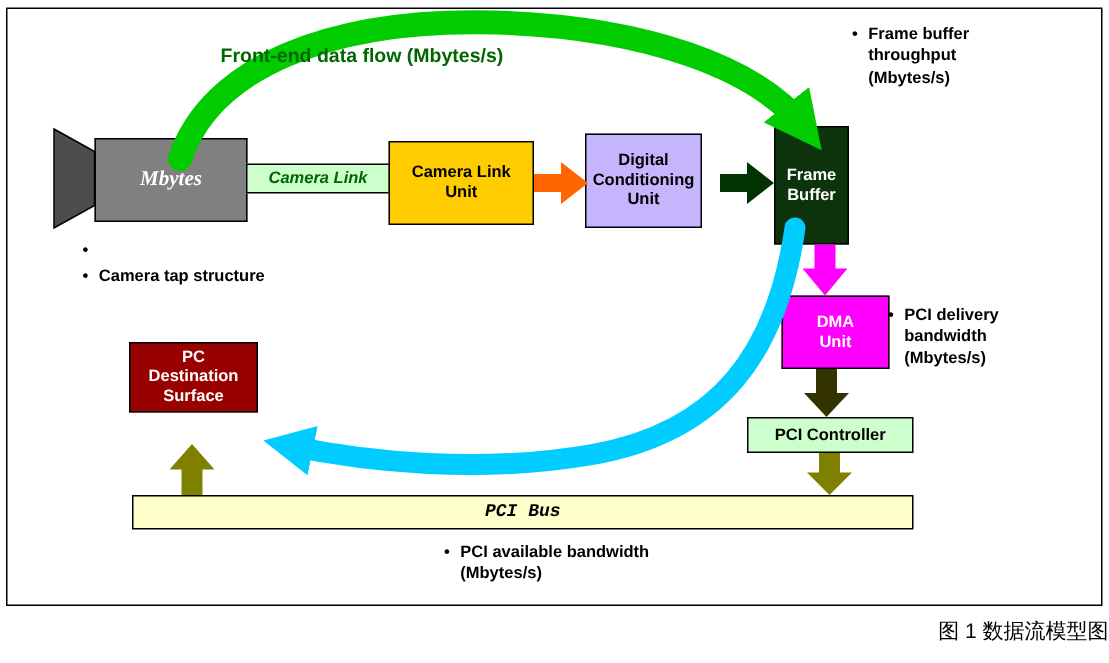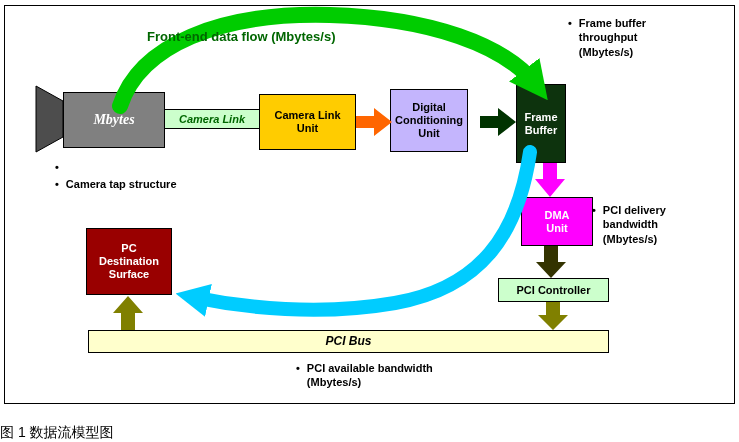--- a/index.html
+++ b/index.html
@@ -13,39 +13,39 @@
 
   .camera    { left:63px;  top:92px;  width:102px; height:56px; background:#808080; color:#fff;
                font-family:"Liberation Serif", serif; font-style:italic; font-size:14px; }
   .clinkbar  { left:164px; top:109px; width:96px;  height:20px; background:#ccffcc; color:#006600;
                font-style:italic; font-size:11px; }
   .clunit    { left:259px; top:94px;  width:97px;  height:56px; background:#ffcc00; color:#000; }
   .dcu       { left:390px; top:89px;  width:78px;  height:63px; background:#c4b5fd; color:#000; }
   .fbuf      { left:516px; top:84px;  width:50px;  height:79px; background:#0d330d; color:#fff; }
   .dma       { left:521px; top:197px; width:72px;  height:49px; background:#ff00ff; color:#fff; }
   .pcictl    { left:498px; top:278px; width:111px; height:24px; background:#ccffcc; color:#000; }
-  .pcibus    { left:88px;  top:330px; width:521px; height:23px; background:#ffffcc; color:#000; font-style:italic; font-size:12px; }
-  .pcdest    { left:86px;  top:228px; width:86px;  height:67px; background:#990000; color:#fff; }
+  .pcibus    { left:88px;  top:330px; width:521px; height:23px; background:#ffffcc; color:#000; font-style:italic; font-size:12px;font-family:Liberation Mono, monospace; }
+  .pcdest    { left:86px;  top:228px; width:86px;  height:47px; background:#990000; color:#fff; }
 
   .ann { position:absolute; font-size:11px; font-weight:bold; color:#000; }
   .bullet-item { display:flex; align-items:flex-start; margin-bottom:3px; }
   .bullet-item .bullet { margin-right:7px; font-size:11px; line-height:1.3; }
   .bullet-item .btext { white-space:pre-line; line-height:1.3; }
   .ann-fb   { left:568px; top:16px;  width:160px; }
   .ann-cam  { left:55px;  top:160px; width:210px; }
   .ann-pcid { left:592px; top:203px; width:140px; }
   .ann-pcia { left:296px; top:361px; width:230px; }
 
   .arrow-layer { position:absolute; left:0; top:0; width:739px; height:442px; pointer-events:none; }
 
   .flowlbl { position:absolute; font-weight:bold; font-size:13px; text-align:left; }
   .fe-lbl { left:147px; top:29px;  width:300px; color:#006600; }
   .be-lbl { left:212px; top:302px; width:270px; color:#0000cc; }
 
-  .caption { position:absolute; left:0; top:412px; width:739px; text-align:left; font-size:14px; color:#000;margin-top:12px; }
+  .caption { position:absolute; left:0; top:412px; width:739px; text-align:right; font-size:14px; color:#000; }
 </style>
 </head>
 <body>
 
 <div class="stage">
   <div class="frame"></div>
 
   <div class="box camera">
     <span class="lbl">Mbytes</span>
   </div>

